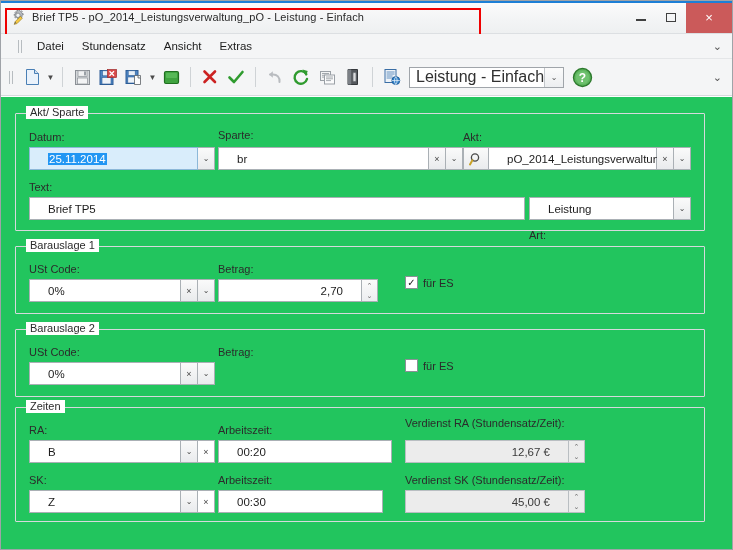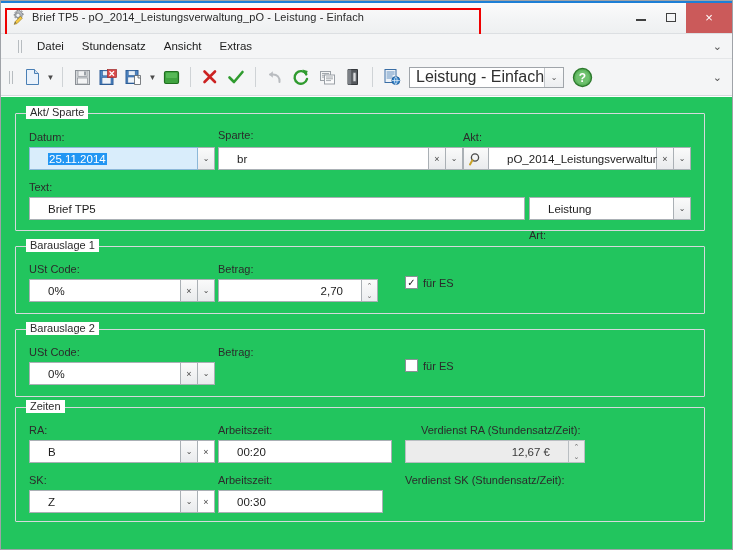--- a/index.html
+++ b/index.html
@@ -427,21 +427,21 @@
         <div class="btn-sq plain">×</div>
       </div>
 
       <span class="fld-label" style="left:203px;top:24px;">Arbeitszeit:</span>
       <div class="ctrl" style="left:203px;top:40px;width:174px;">
         <div class="tbox">
             <span>00:20</span>
           </div>
       </div>
 
-      <span class="fld-label" style="left:390px;top:24px;margin-left:16px;">Verdienst RA (Stundensatz/Zeit):</span>
+      <span class="fld-label" style="left:390px;top:17px;">Verdienst RA (Stundensatz/Zeit):</span>
       <div class="ctrl" style="left:390px;top:40px;width:180px;">
         <div class="tbox right readonly">
             <span>12,67 €</span>
           </div>
         <div class="spin ro">
           <div>⌃</div>
           <div>⌄</div>
         </div>
       </div>
 
@@ -455,16 +455,25 @@
       </div>
 
       <span class="fld-label" style="left:203px;top:74px;">Arbeitszeit:</span>
       <div class="ctrl" style="left:203px;top:90px;width:165px;">
         <div class="tbox">
             <span>00:30</span>
           </div>
       </div>
 
       <span class="fld-label" style="left:390px;top:74px;">Verdienst SK (Stundensatz/Zeit):</span>
+      <div class="ctrl" style="left:390px;top:90px;width:180px;">
+        <div class="tbox right readonly">
+            <span>45,00 €</span>
+          </div>
+        <div class="spin ro">
+          <div>⌃</div>
+          <div>⌄</div>
+        </div>
+      </div>
     </div>
 
   </div>
 </div>
 
 </body></html>

